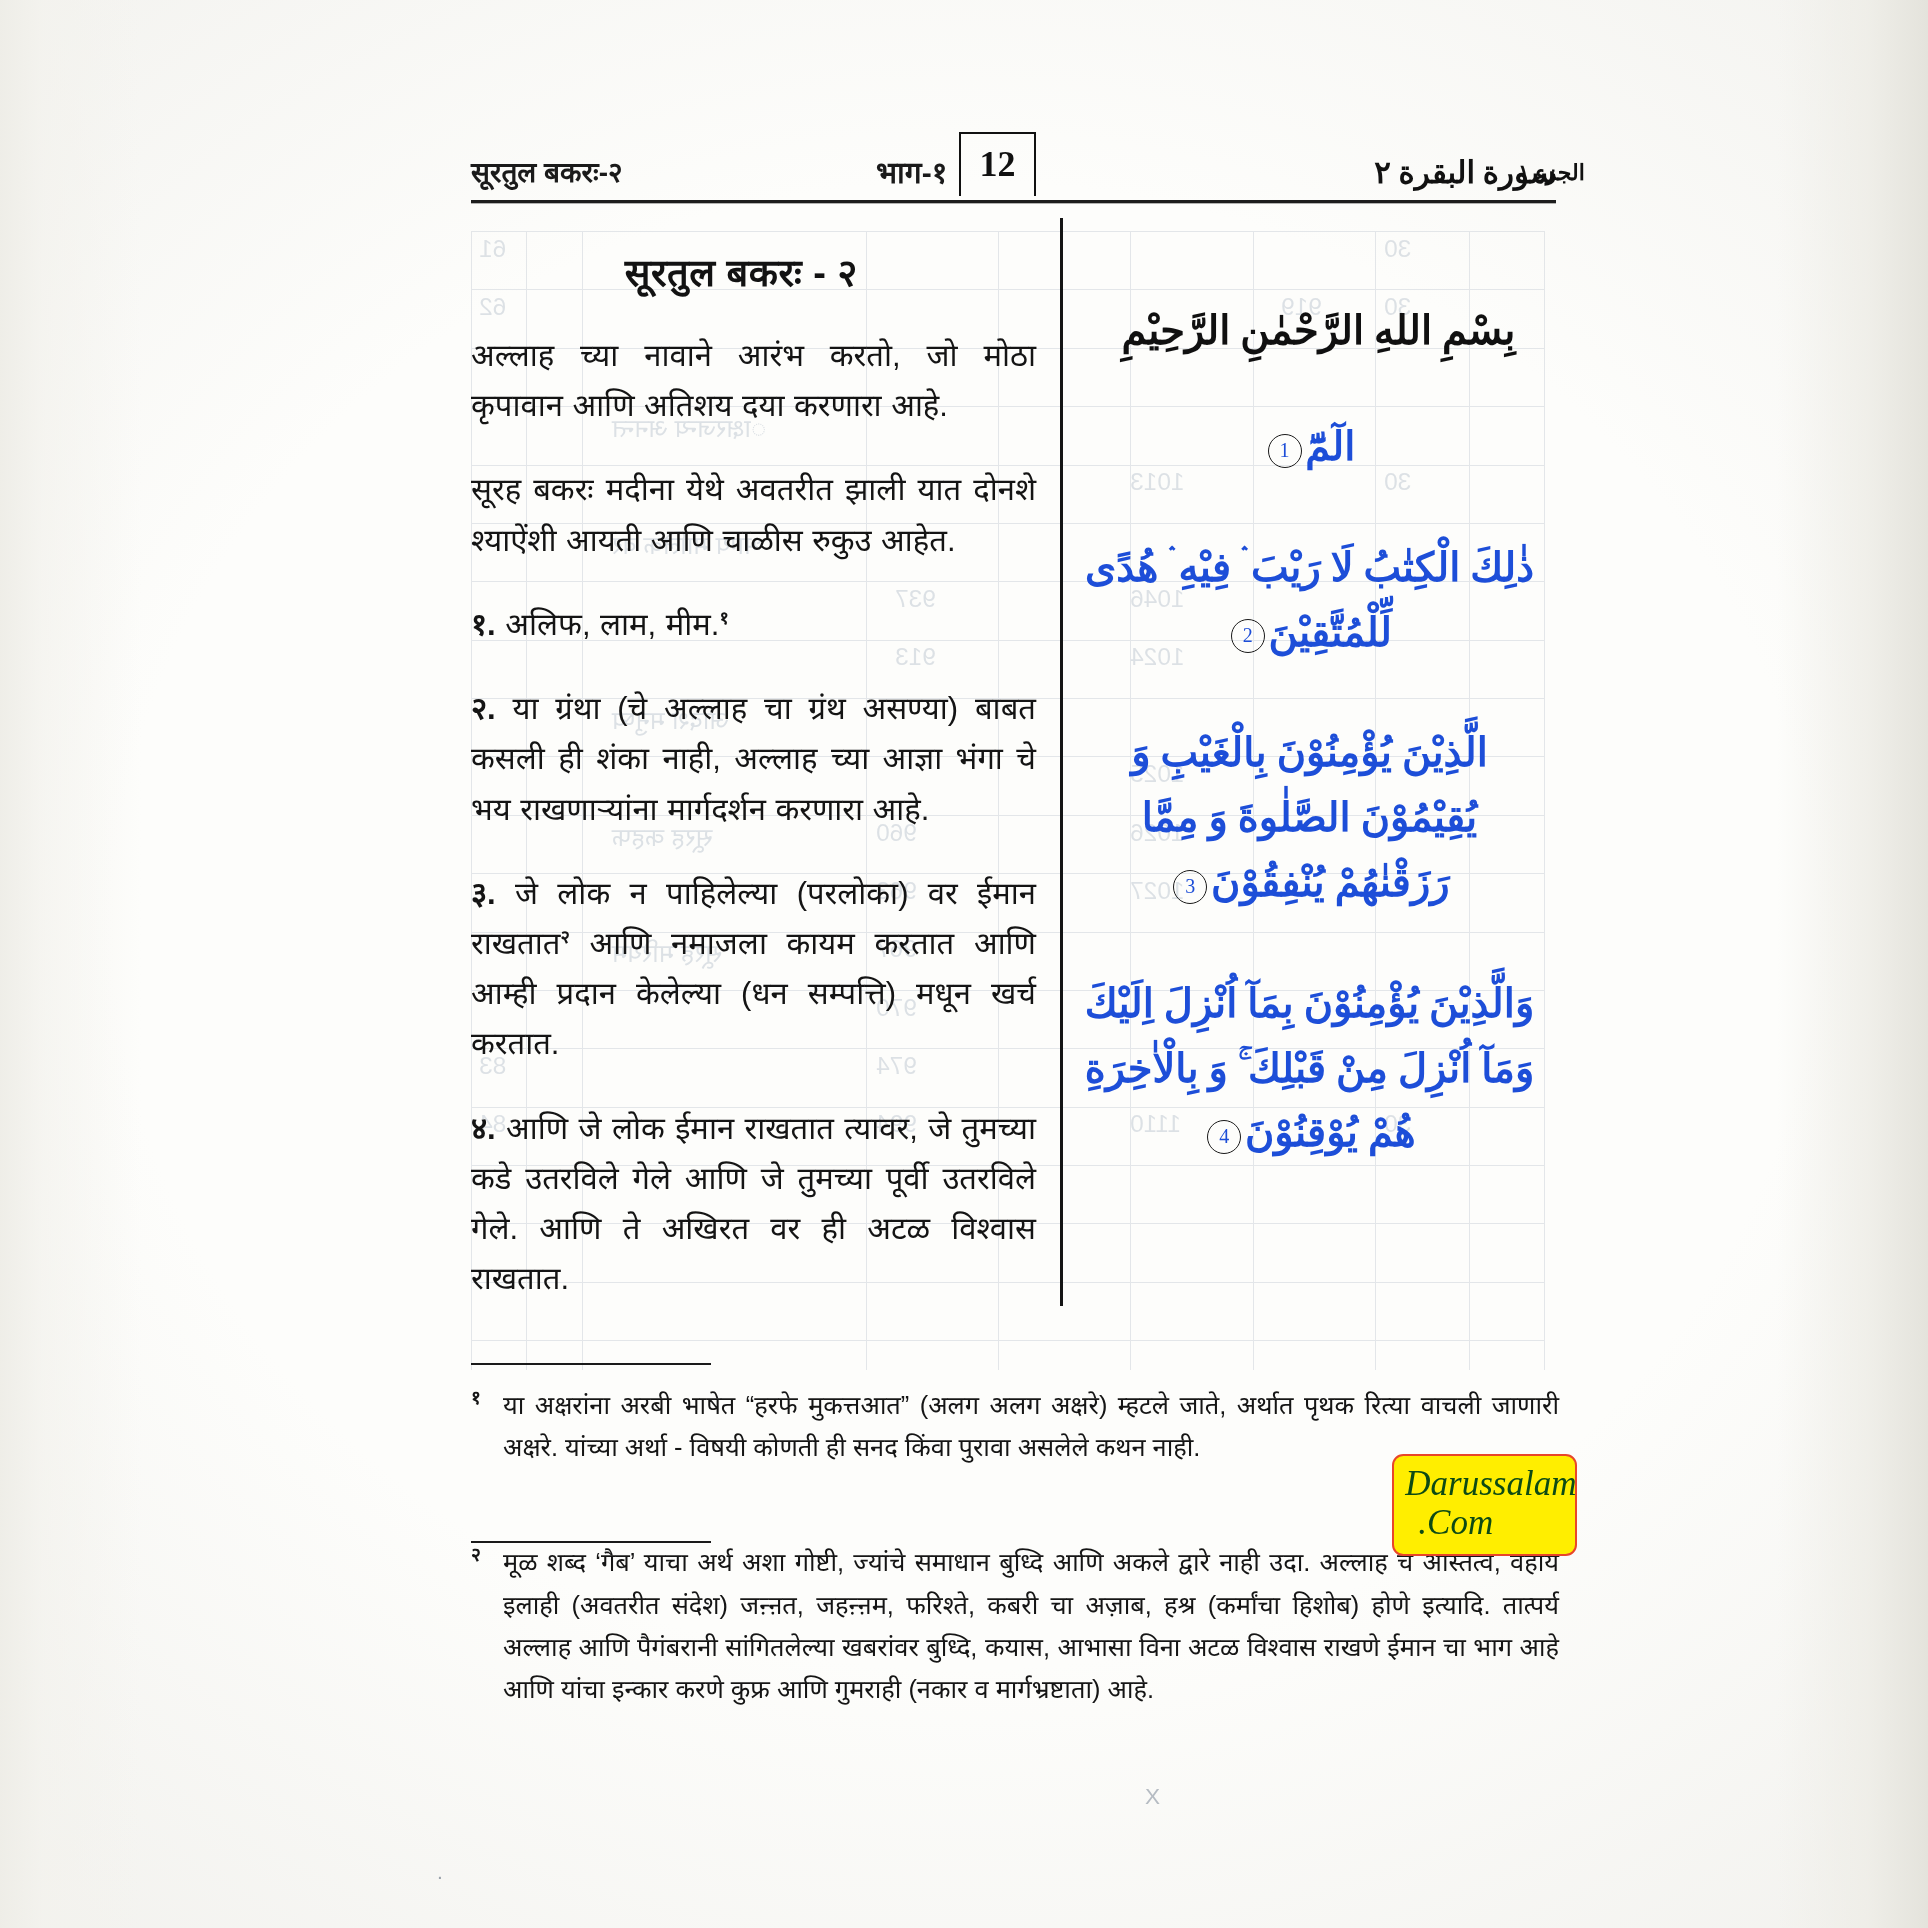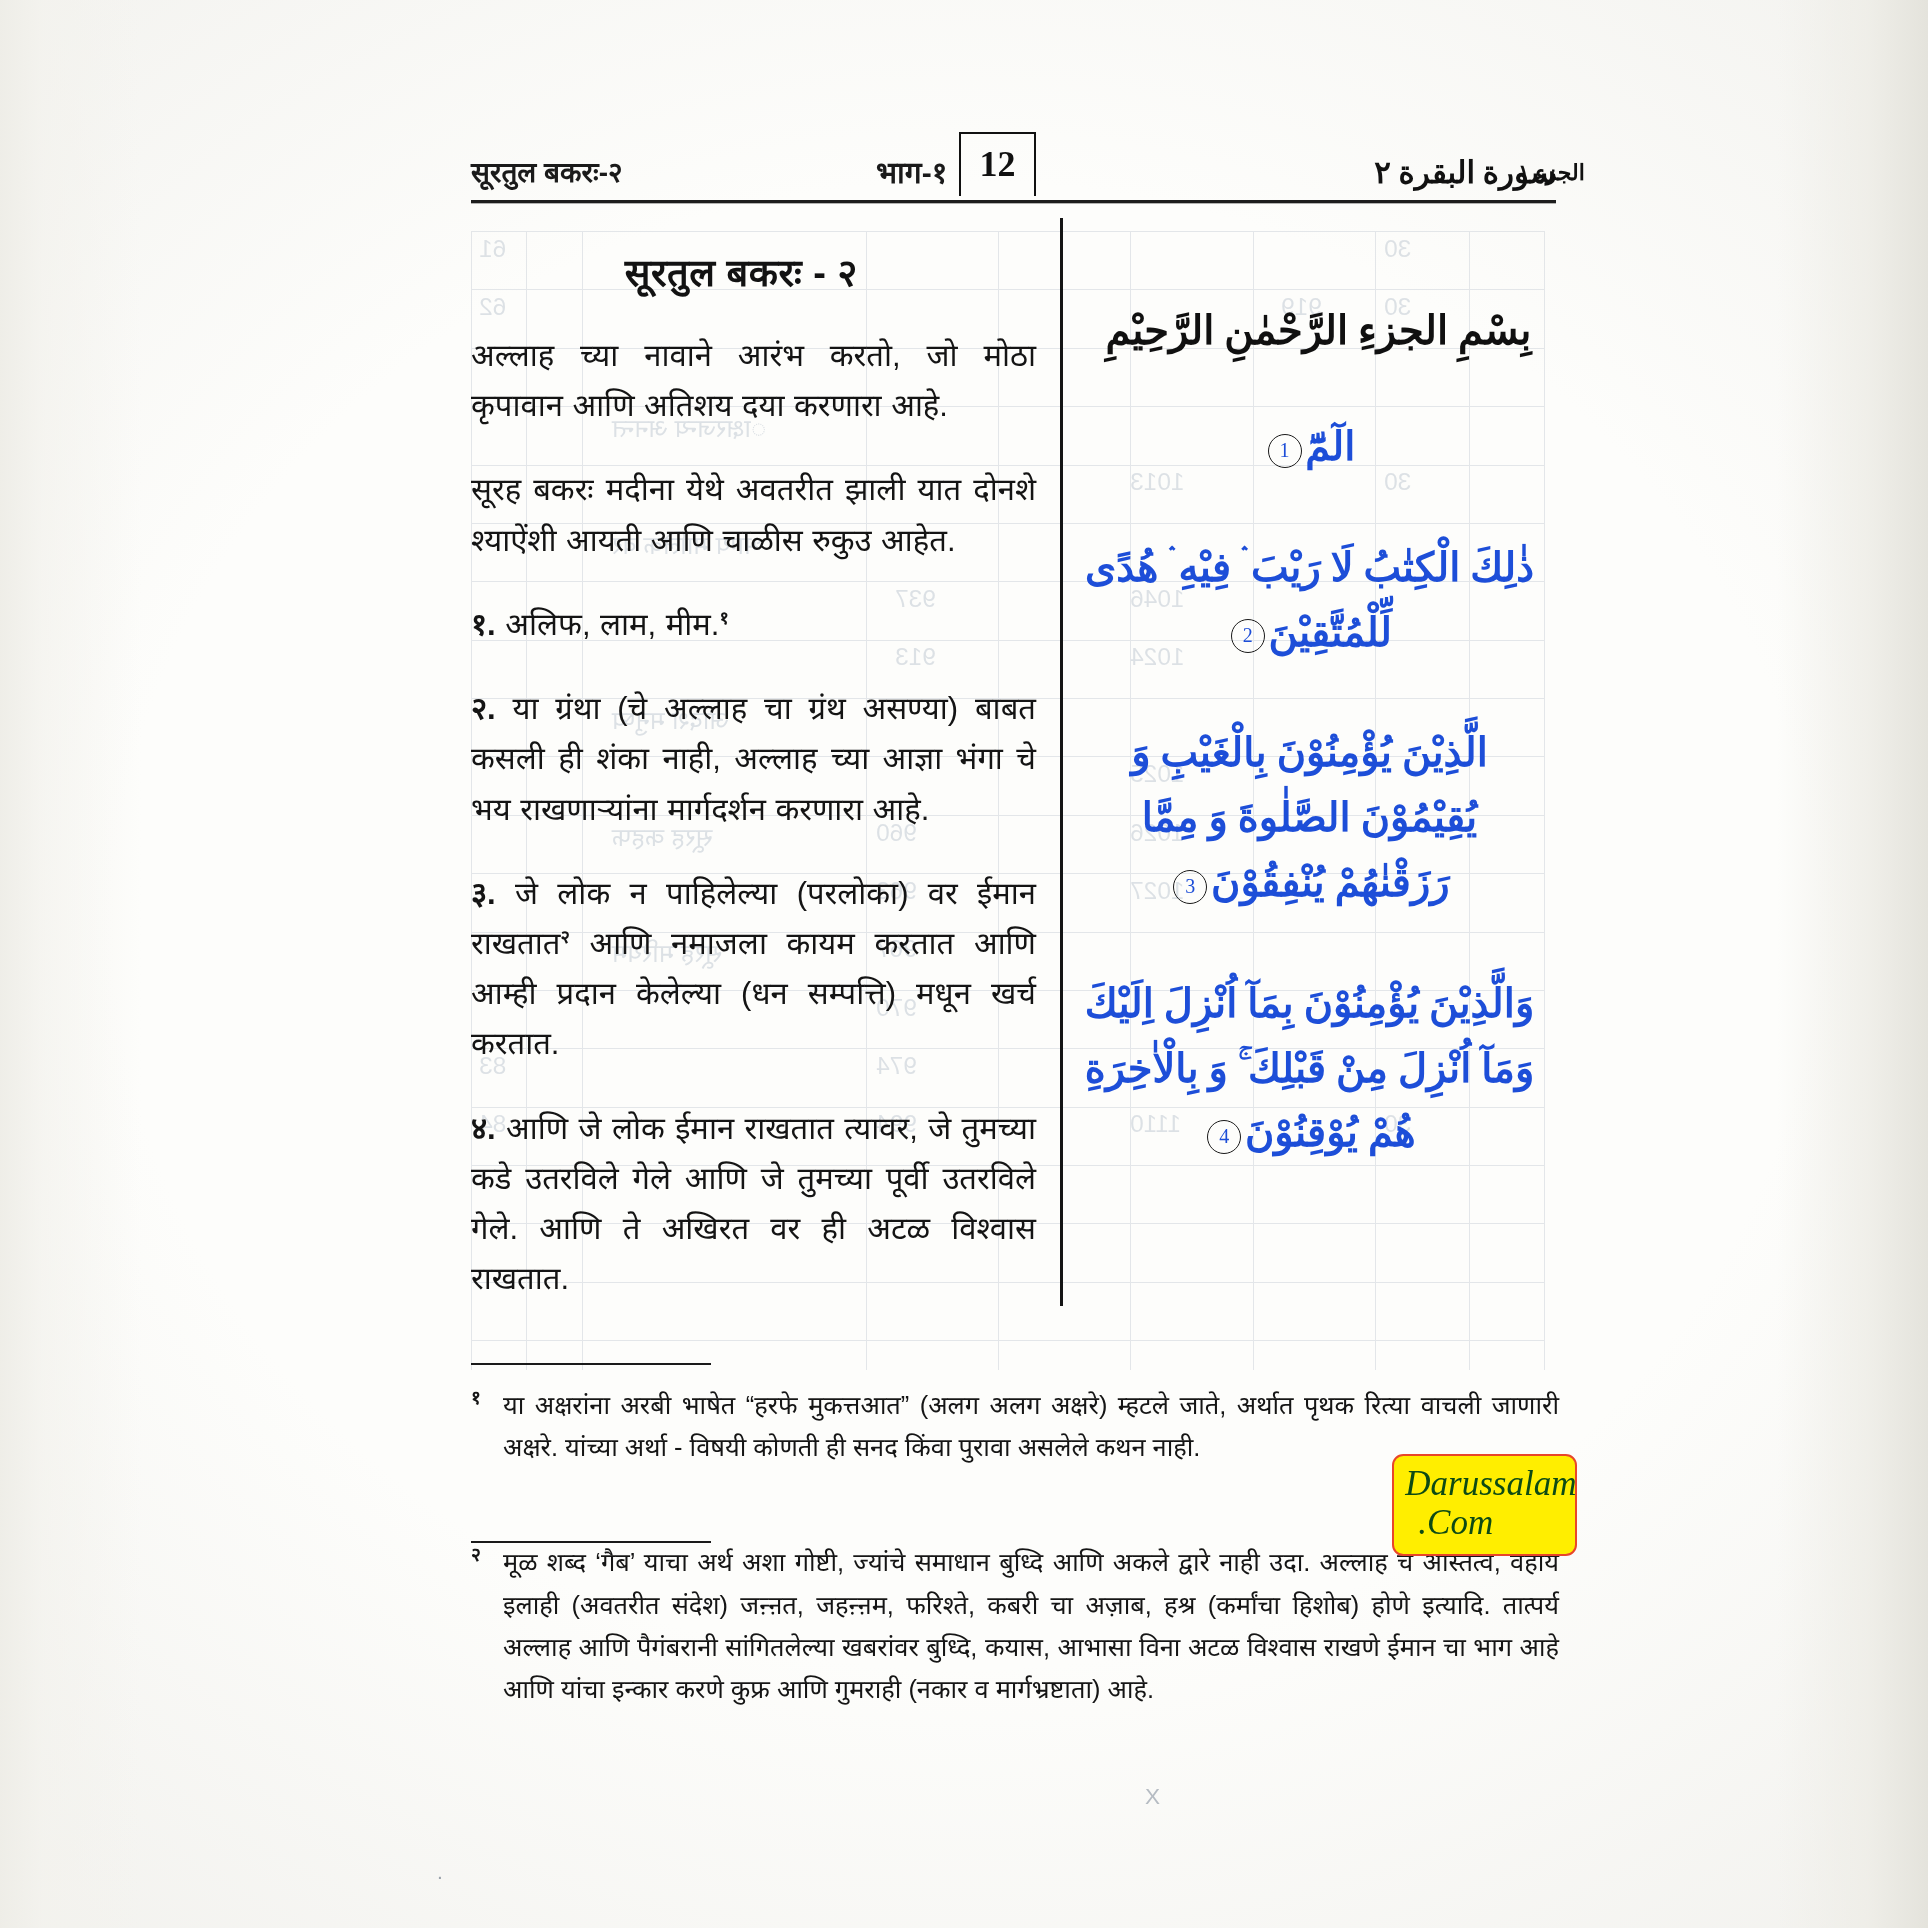--- a/index.html
+++ b/index.html
@@ -445,21 +445,21 @@
       </p>
 
       <p class="mar-para">
         <span class="vnum">४.</span>
         <span>आणि जे लोक ईमान राखतात त्यावर, जे तुमच्या कडे उतरविले गेले आणि जे तुमच्या पूर्वी उतरविले गेले. आणि ते अखिरत वर ही अटळ विश्वास राखतात.</span>
       </p>
     </div>
 
     <div id="ar-col">
 
-      <div id="bismillah-ar">بِسْمِ الجزءِ الرَّحْمٰنِ الرَّحِيْمِ</div>
+      <div id="bismillah-ar">بِسْمِ اللهِ الرَّحْمٰنِ الرَّحِيْمِ</div>
 
       <div class="ayah-ar">
         <span>الٓمّٓ</span><span class="ayah-num">1</span>
       </div>
 
       <div class="ayah-ar">
         <span>ذٰلِكَ الْكِتٰبُ لَا رَيْبَ ۛ فِيْهِ ۛ هُدًى لِّلْمُتَّقِيْنَ</span><span class="ayah-num">2</span>
       </div>
 
       <div class="ayah-ar">

